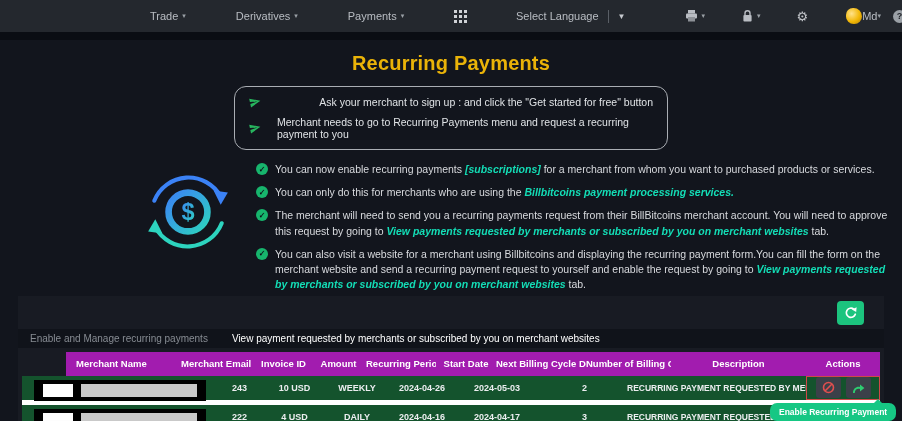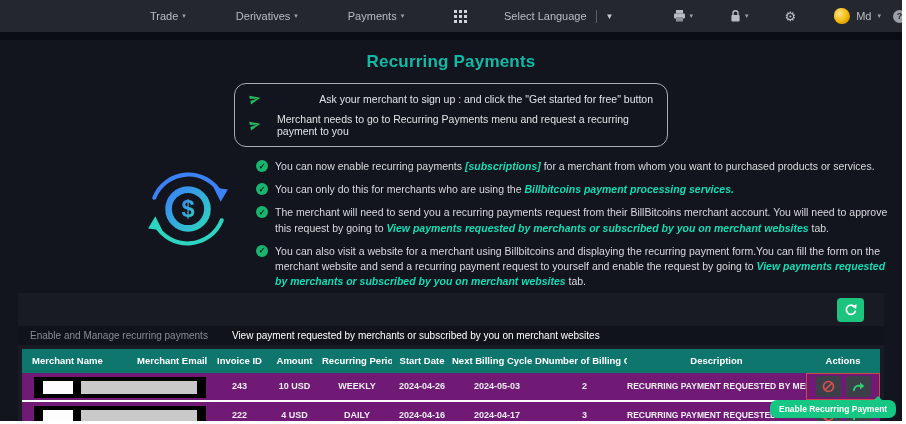--- a/index.html
+++ b/index.html
@@ -18,30 +18,30 @@
   .nav-left { display:flex; align-items:center; margin-left:150px; }
   .grid-icon { display:grid; grid-template-columns:repeat(3,3px); grid-gap:2px; cursor:pointer; }
   .grid-icon span { width:3px; height:3px; background:#cfd2d6; }
   .nav-right { display:flex; align-items:center; margin-left:auto; }
   .lang { display:flex; align-items:center; cursor:pointer; }
   .lang .divider { width:1px; height:13px; background:#5a5f66; margin:0 9px; }
   .lang .caret-f { font-size:8px; color:#c6c9ce; }
   .icon-btn { display:flex; align-items:center; gap:3px; cursor:pointer; margin-left:0; }
   .sp-lang { margin-right:58px; }
   .sp-ic1 { margin-right:36px; } .sp-ic2 { margin-right:36px; } .sp-ic3 { margin-right:38px; }
-  .user { display:flex; align-items:center; gap:6px; cursor:pointer; margin-right:12px; }
+  .user { display:flex; align-items:center; gap:0; cursor:pointer; margin-right:12px; }
   .avatar { width:16px; height:16px; border-radius:45% 55% 50% 50%;
             background:radial-gradient(circle at 35% 35%, #ffe28a, #f2b705 55%, #b8860b 95%); }
   .help-badge { width:13px; height:13px; border-radius:50%; background:#9aa0a6; color:#23262c;
                 font-size:9px; font-weight:bold; display:flex; align-items:center; justify-content:center;
                 margin-right:-4px; cursor:pointer; }
 
   
   .content { position:absolute; top:40px; left:0; right:0; bottom:0; background:#12151d; }
-  h1.title { text-align:center; color:#14b8a6; font-size:17px; font-weight:bold; margin-top:12px; letter-spacing:.2px; }
+  h1.title { text-align:center; color:#eab308; font-size:20px; font-weight:bold; margin-top:12px; letter-spacing:.2px; }
 
   .info-box { width:434px; margin:11px auto 0; border:1px solid #a9adb3; border-radius:12px;
               padding:9px 14px; display:flex; flex-direction:column; gap:8px; }
   .info-line { display:flex; align-items:center; justify-content:space-between; gap:16px;
                color:#e0e3e6; font-size:10.5px; }
   .plane { flex:0 0 auto; transform:rotate(-12deg); }
 
   .intro { display:flex; margin:12px 0 0 142px; gap:22px; }
   .cycle-wrap { flex:0 0 auto; margin-top:4px; }
   .bullets { list-style:none; display:flex; flex-direction:column; gap:8px; max-width:636px; }
@@ -57,24 +57,24 @@
                  border:none; border-radius:4px; display:flex; align-items:center; justify-content:center; cursor:pointer; }
   .tabstrip { position:absolute; top:33px; left:0; right:0; height:19px; background:#10131a;
               display:flex; align-items:center; gap:24px; padding-left:12px; }
   .tab { font-size:10px; cursor:pointer; white-space:nowrap; }
   .tab.inactive { color:#878c93; }
   .tab.active { color:#ffffff; font-weight:normal; }
 
   
   .table { position:absolute; top:56px; left:4px; right:4px; }
   .thead, .trow { display:grid; grid-template-columns:105px 85px 55px 55px 70px 60px 90px 85px 1fr 74px; }
-  .thead { background:#0f766e; height:24px; align-items:center; }
+  .thead { background:#a21caf; height:24px; align-items:center;margin-left:44px; }
   .thead .hc { color:#ffffff; font-size:9.5px; font-weight:bold; text-align:center; white-space:nowrap; overflow:hidden; }
   .thead .hc.left { text-align:left; padding-left:10px; }
-  .trow { height:29px; background:#701a75; border-bottom:2px solid #ffffff; align-items:center; position:relative; }
+  .trow { height:29px; background:#14532d; border-bottom:5px solid #ffffff; align-items:center; position:relative; }
   .trow .c { color:#eceef0; font-size:9px; font-weight:bold; text-align:center; white-space:nowrap; }
   .trow .c.desc { font-size:8.5px; overflow:hidden; }
   .redact { position:absolute; left:12px; top:4px; width:172px; height:21px; background:#000; }
   .redact .w { position:absolute; left:9px; top:4px; width:30px; height:13px; background:#fdfdfd; }
   .redact .g { position:absolute; left:47px; top:4px; width:116px; height:13px; background:#c9c9c9; }
   .cell-actions { align-self:stretch; display:flex; align-items:center; justify-content:center; gap:5px; }
   .cell-actions.flagged { outline:1px solid #cf4848; outline-offset:-1px; }
   .act-btn { width:25px; height:21px; background:#3b4049; border:none; border-radius:3px;
              display:flex; align-items:center; justify-content:center; cursor:pointer; }
 

